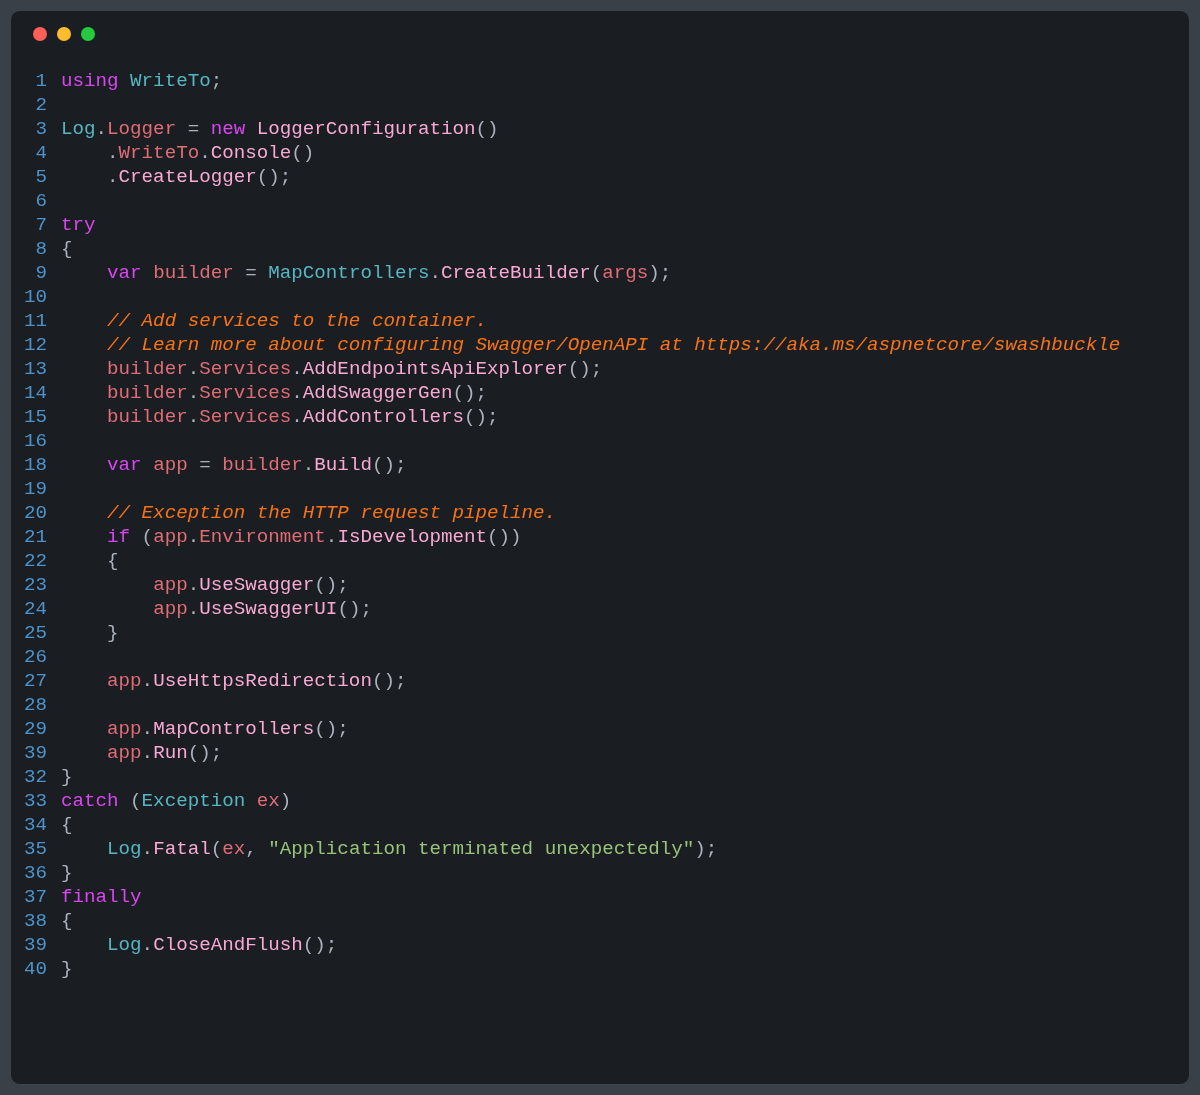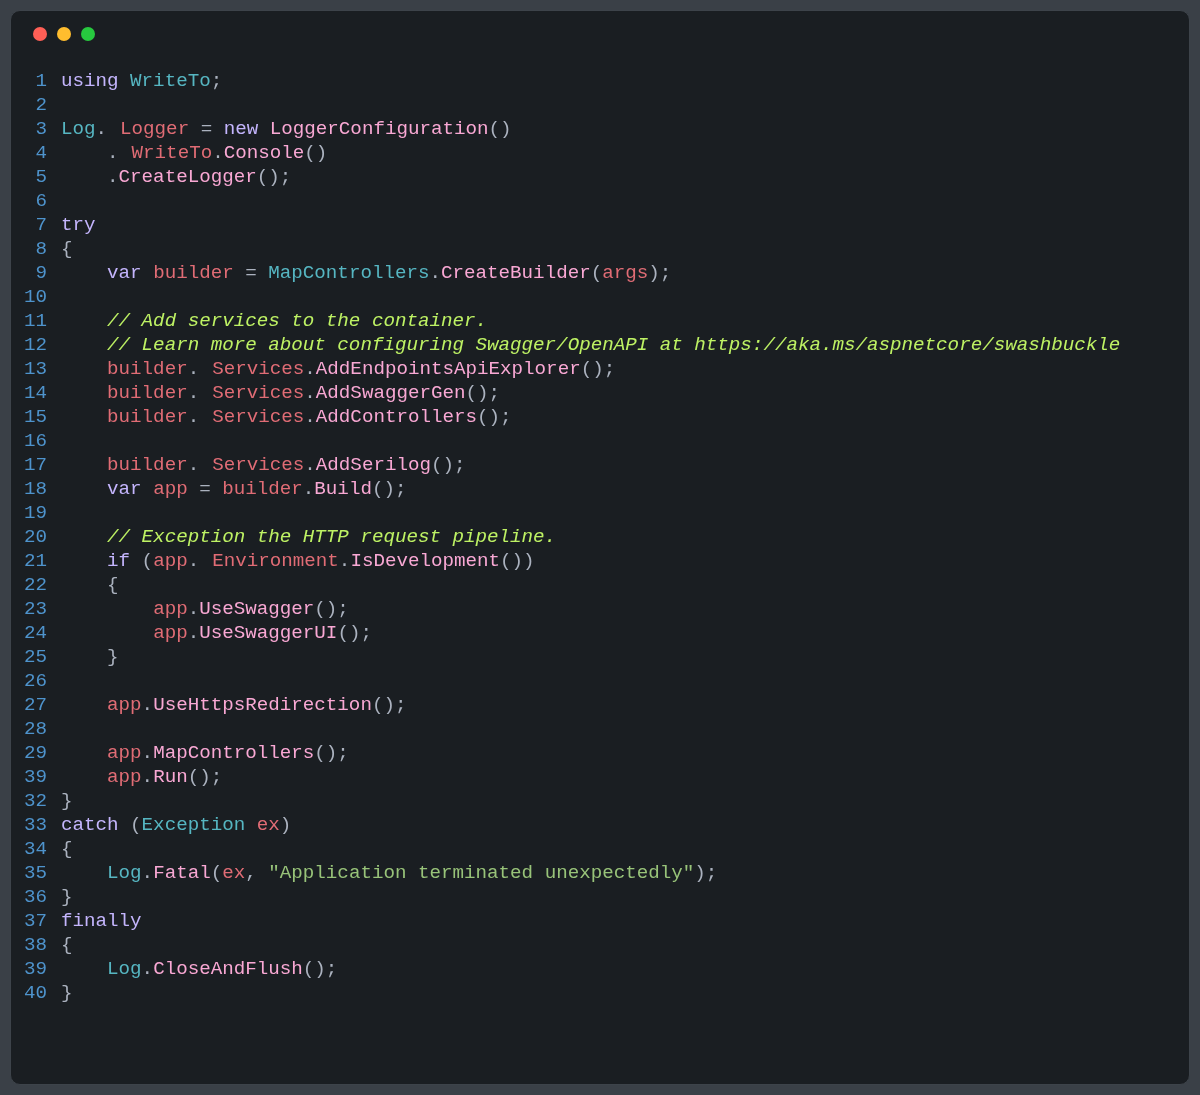--- a/index.html
+++ b/index.html
@@ -46,27 +46,27 @@
   .ln {
     width: 50px;
     text-align: right;
     color: #4e93cc;
     padding-right: 14px;
     user-select: none;
     flex-shrink: 0;
   }
   .code { flex: 1; color: #c3c9d1; }
   
-  .kw  { color: #c4b5fd; } 
+  .kw  { color: #d946ef; } 
   .typ { color: #56b6c2; } 
   .fn  { color: #f9a8d4; } 
-  .prop{ color: #e06c75; margin-left: 13px; } 
+  .prop{ color: #e06c75; } 
   .var { color: #e06c75; font-family: Liberation Mono, monospace; } 
   .str { color: #98c379; } 
-  .cmt { color: #bef264; font-style: italic; } 
+  .cmt { color: #f97316; font-style: italic; } 
   .pun { color: #abb2bf; } 
 </style>
 </head>
 <body>
 
 <div class="window">
   <div class="titlebar">
     <span class="traffic-light red"></span>
     <span class="traffic-light yellow"></span>
     <span class="traffic-light green"></span>
@@ -99,21 +99,20 @@
     <div class="line"><span class="ln">12</span><span class="code">    <span class="cmt">// Learn more about configuring Swagger/OpenAPI at https://aka.ms/aspnetcore/swashbuckle</span></span></div>
 
     <div class="line"><span class="ln">13</span><span class="code">    <span class="var">builder</span><span class="pun">.</span><span class="prop">Services</span><span class="pun">.</span><span class="fn">AddEndpointsApiExplorer</span><span class="pun">();</span></span></div>
 
     <div class="line"><span class="ln">14</span><span class="code">    <span class="var">builder</span><span class="pun">.</span><span class="prop">Services</span><span class="pun">.</span><span class="fn">AddSwaggerGen</span><span class="pun">();</span></span></div>
 
     <div class="line"><span class="ln">15</span><span class="code">    <span class="var">builder</span><span class="pun">.</span><span class="prop">Services</span><span class="pun">.</span><span class="fn">AddControllers</span><span class="pun">();</span></span></div>
 
     <div class="line"><span class="ln">16</span><span class="code"></span></div>
 
-    <div class="line"><span class="ln">17</span><span class="code">    <span class="var">builder</span><span class="pun">.</span><span class="prop">Services</span><span class="pun">.</span><span class="fn">AddSerilog</span><span class="pun">();</span></span></div>
 
     <div class="line"><span class="ln">18</span><span class="code">    <span class="kw">var</span> <span class="var">app</span> <span class="pun">=</span> <span class="var">builder</span><span class="pun">.</span><span class="fn">Build</span><span class="pun">();</span></span></div>
 
     <div class="line"><span class="ln">19</span><span class="code"></span></div>
 
     <div class="line"><span class="ln">20</span><span class="code">    <span class="cmt">// Exception the HTTP request pipeline.</span></span></div>
 
     <div class="line"><span class="ln">21</span><span class="code">    <span class="kw">if</span> <span class="pun">(</span><span class="var">app</span><span class="pun">.</span><span class="prop">Environment</span><span class="pun">.</span><span class="fn">IsDevelopment</span><span class="pun">())</span></span></div>
 
     <div class="line"><span class="ln">22</span><span class="code">    <span class="pun">{</span></span></div>

